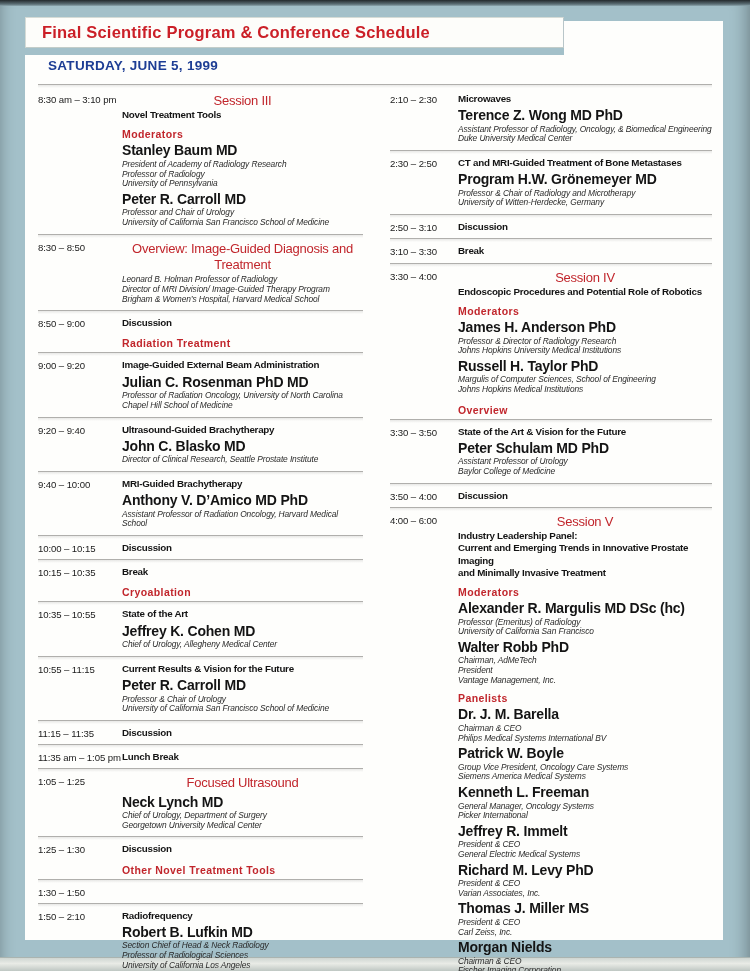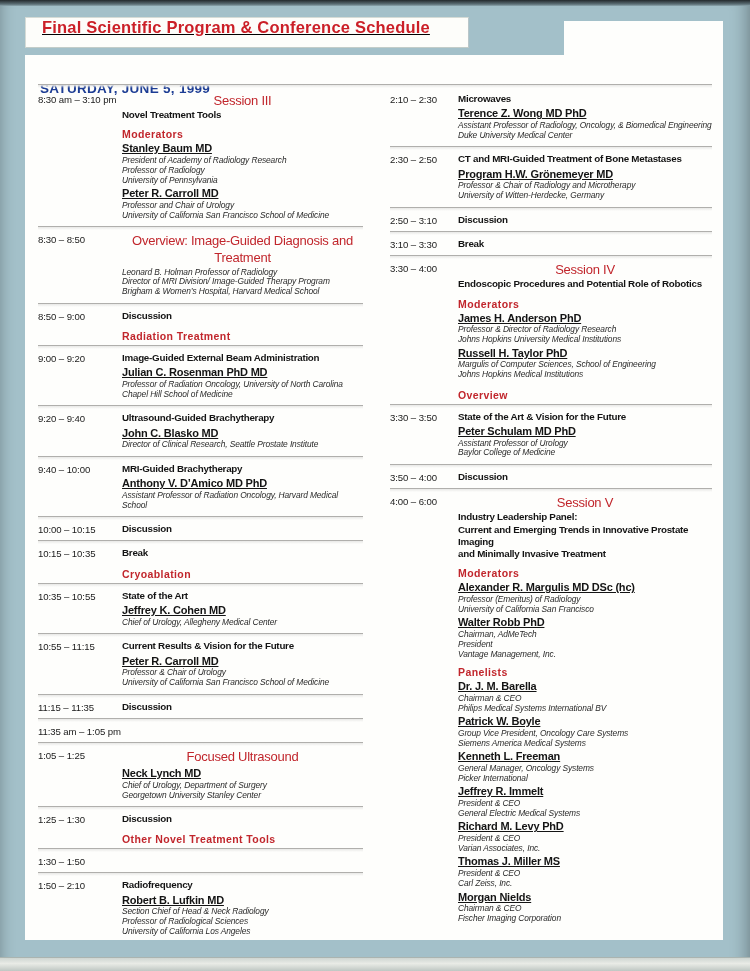--- a/index.html
+++ b/index.html
@@ -11,42 +11,42 @@
   
   .bg-frame{position:absolute;inset:0;background:#a3c0c9;
     box-shadow:inset 10px 0 14px -8px rgba(0,0,0,.22), inset -12px 0 16px -8px rgba(0,0,0,.28), inset 0 -6px 10px -6px rgba(0,0,0,.18);}
   .edge-top{position:absolute;left:0;top:0;width:750px;height:6px;
     background:linear-gradient(#23292c,#5d7077 70%,#8fa8b0);}
   .sheet-main{position:absolute;left:25px;top:55px;width:698px;height:885px;background:#fefefc;}
   .sheet-top-right{position:absolute;left:564px;top:21px;width:159px;height:40px;background:#fefefc;}
   .scan-bottom{position:absolute;left:0;top:957px;width:750px;height:14px;
     background:linear-gradient(#cfd6d2,#e9ebe6 40%,#b9c2be);border-top:1px solid #aab4b0;}
   
-  .title-box{position:absolute;left:25px;top:17px;width:444px;height:31px;
+  .title-box{position:absolute;left:25px;top:17px;width:539px;height:31px;
     background:#fdfdfa;border:1px solid #d5dbd6;border-right:1px solid #b9c6c9;border-bottom:1px solid #c2ccc8;
-    display:flex;align-items:flex-start;padding-left:16px;box-sizing:border-box;text-decoration:underline;}
+    display:flex;align-items:center;padding-left:16px;box-sizing:border-box;}
   .title-box .t{font-size:16.5px;font-weight:bold;color:#cb1f27;letter-spacing:.2px;}
   
-  .date-heading{position:absolute;left:40px;top:58px;font-size:13.5px;font-weight:bold;color:#1d3d94;letter-spacing:.3px;margin-top:23px;}
+  .date-heading{position:absolute;left:48px;top:58px;font-size:13.5px;font-weight:bold;color:#1d3d94;letter-spacing:.3px;}
   .date-rule{position:absolute;left:38px;top:84px;width:674px;height:3px;
     border-top:1px solid #b0afac;background:linear-gradient(#e8e8e6,rgba(0,0,0,0));}
   
   .col{position:absolute;top:90px;}
   .col-left{left:38px;width:325px;--tw:84px;}
   .col-right{left:390px;width:322px;--tw:68px;}
   .divider{border-top:1px solid #b0afac;background:linear-gradient(#e8e8e6,rgba(0,0,0,0));height:3px;}
   .section-heading{margin:3px 0 3px var(--tw);color:#c1262c;font-weight:bold;font-size:10.5px;letter-spacing:.4px;}
   .row{display:flex;padding:3px 0 5px;}
   .time{width:var(--tw);flex:0 0 var(--tw);font-size:9.6px;color:#1a1a1a;letter-spacing:-.1px;padding-top:1px;}
   .body{flex:1;min-width:0;}
   .red-title{color:#c1262c;font-weight:normal;font-size:13px;line-height:1.25;letter-spacing:-.25px;text-align:center;}
   .title{color:#141414;font-weight:bold;font-size:9.8px;line-height:1.25;letter-spacing:-.25px;}
   .group-label{color:#c1262c;font-weight:bold;font-size:10.5px;letter-spacing:.4px;margin:7px 0 2px;}
   .speaker{margin:2px 0 1px;}
-  .name{font-weight:bold;font-size:11px;color:#141414;line-height:1.25;letter-spacing:-.2px;text-decoration:underline;}
+  .name{font-weight:bold;font-size:14px;color:#141414;line-height:1.25;letter-spacing:-.2px;}
   .role{font-style:italic;font-size:8.4px;color:#2a2a2a;line-height:1.15;letter-spacing:-.1px;}
 </style>
 </head>
 <body>
 
 <div class="bg-frame"></div>
 <div class="edge-top"></div>
 <div class="sheet-main"></div>
 <div class="sheet-top-right"></div>
 <div class="scan-bottom"></div>
@@ -195,32 +195,35 @@
         <div class="time">11:15 – 11:35</div>
         <div class="body">
           <div class="title">Discussion</div>
         </div>
       </div>
     </div>
     <div class="block">
       <div class="divider"></div>
       <div class="row">
         <div class="time">11:35 am – 1:05 pm</div>
+        <div class="body">
+          <div class="title">Lunch Break</div>
+        </div>
       </div>
     </div>
     <div class="block">
       <div class="divider"></div>
       <div class="row">
         <div class="time">1:05 – 1:25</div>
         <div class="body">
           <div class="red-title">Focused Ultrasound</div>
           <div class="speaker">
             <div class="name">Neck Lynch MD</div>
             <div class="role">Chief of Urology, Department of Surgery</div>
-            <div class="role">Georgetown University Stanley Center</div>
+            <div class="role">Georgetown University Medical Center</div>
           </div>
         </div>
       </div>
     </div>
     <div class="block">
       <div class="divider"></div>
       <div class="row">
         <div class="time">1:25 – 1:30</div>
         <div class="body">
           <div class="title">Discussion</div>

